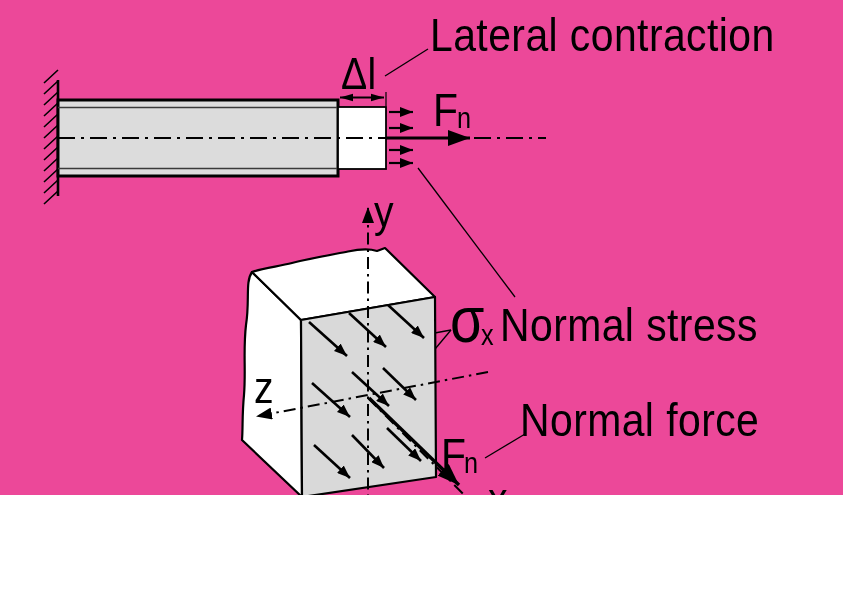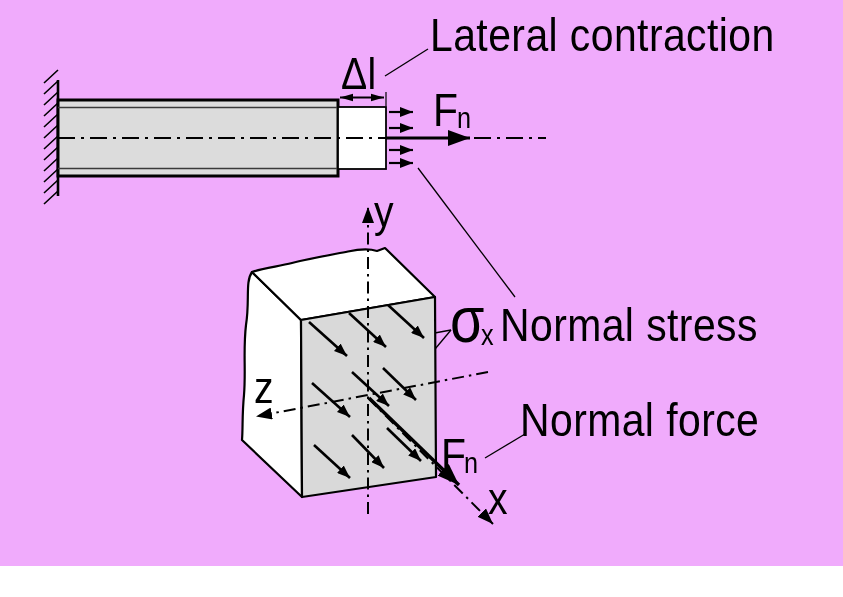--- a/index.html
+++ b/index.html
@@ -1,19 +1,19 @@
 <!DOCTYPE html>
 <html><head>
 <meta charset="utf-8">
 <style>
   html,body{margin:0;padding:0;background:#fff;}
   #stage{
     position:relative;
-    width:843px;height:566px;
-    background:#f0abfc;
+    width:843px;height:495px;
+    background:#ec4899;
     font-family:"Liberation Sans", sans-serif;
     overflow:hidden;
   }
   #drawing{position:absolute;left:0;top:0;}
   .lbl{
     position:absolute;
     color:#000;
     line-height:1.05;
     white-space:nowrap;
     transform:scaleX(0.87);

